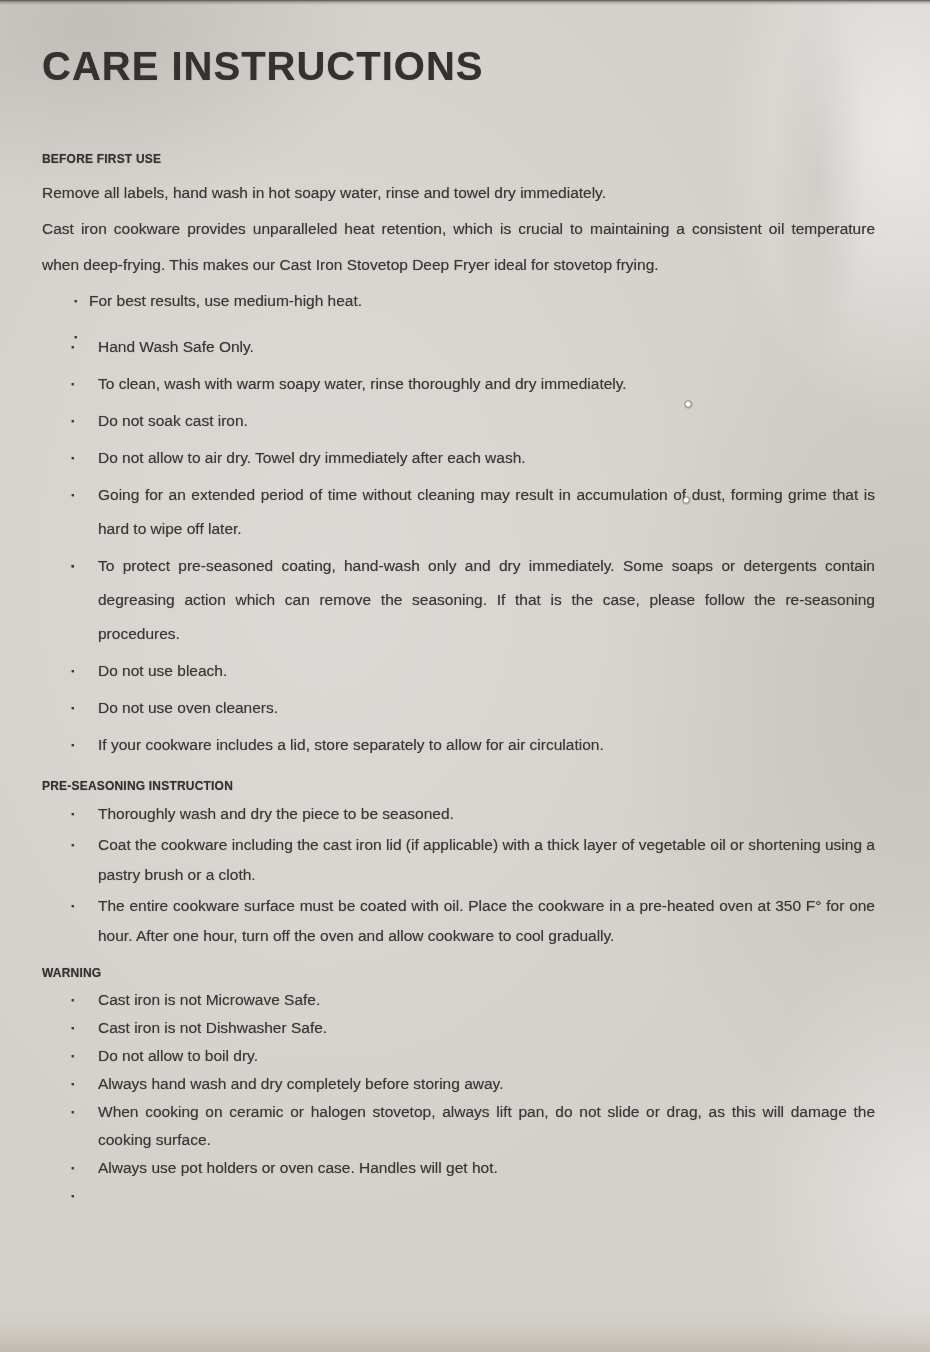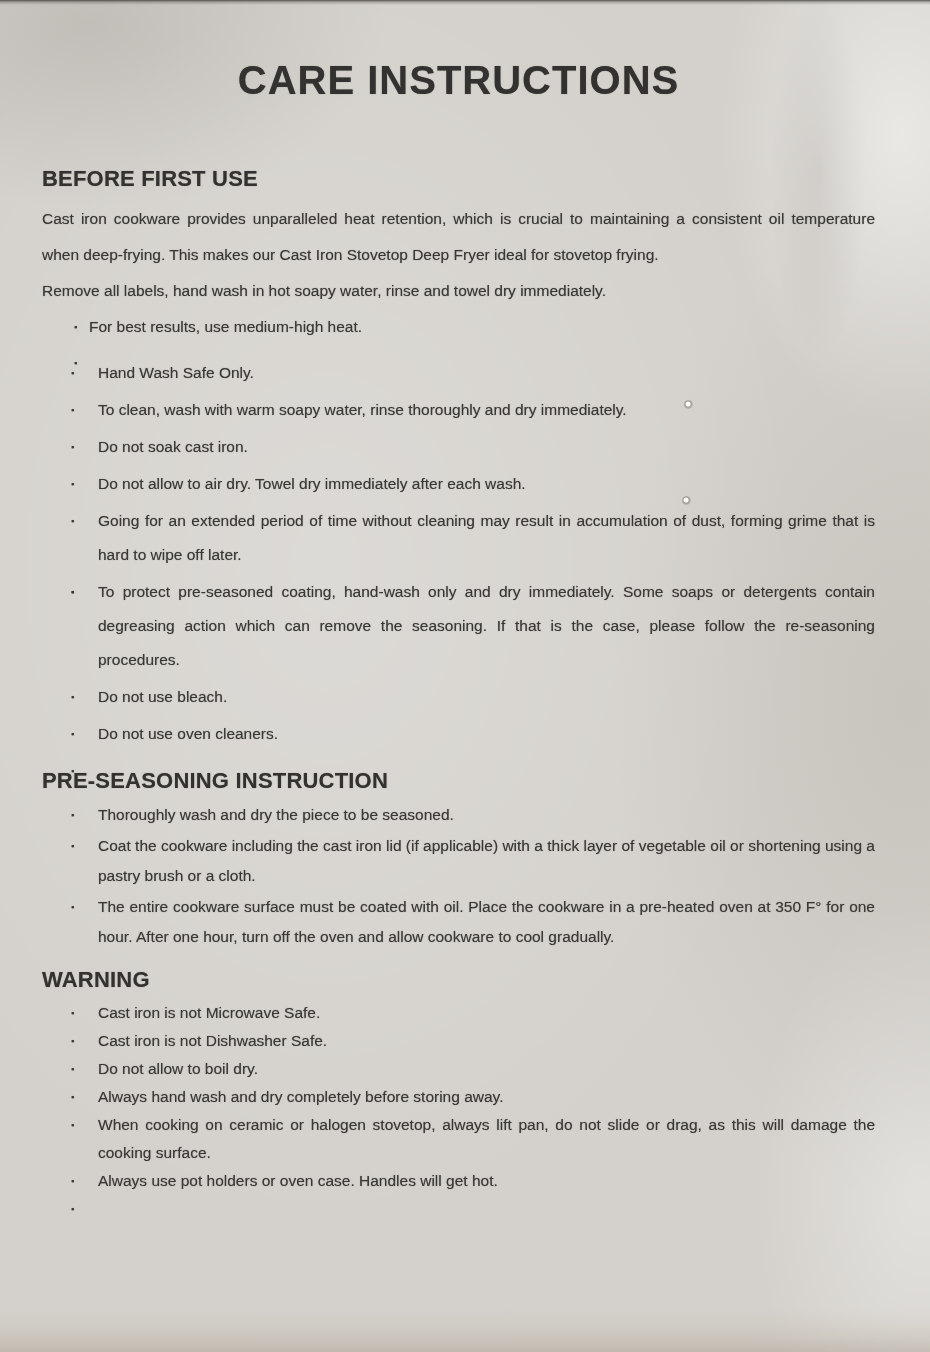--- a/index.html
+++ b/index.html
@@ -33,30 +33,30 @@
       radial-gradient(ellipse 620px 860px at 35% 42%, rgba(255,255,255,0.20), rgba(255,255,255,0) 78%),
       #d4d1cc;
   }
   .content {
     position: relative;
     padding: 0 55px 0 42px;
     filter: blur(0.3px);
     text-shadow: 0 0 1px rgba(70,68,64,0.55);
   }
   .title {
-    padding-top: 58px;
+    padding-top: 44px;
     margin: 0 0 3px 0;
-    text-align: center;
+    text-align: left;
     font-size: 40px;
     font-weight: bold;
     letter-spacing: 1px;
     color: #343230;
   }
   h2.heading {
-    font-size: 22px;
+    font-size: 12px;
     font-weight: bold;
     color: #343230;
     margin: 0;
     letter-spacing: 0.2px;
   }
   .section p, .section li { font-size: 15.5px; }
   .section p { margin: 0; text-align: justify; }
   ul.bullets { list-style: none; margin: 0; padding: 0; }
   ul.bullets li { position: relative; text-align: justify; }
   .marker {
@@ -100,40 +100,40 @@
 </head>
 <body>
 
 <div class="paper">
   <div class="content">
     <h1 class="title">CARE INSTRUCTIONS</h1>
     <div id="sections">
         <section class="section sec-0">
           <h2 class="heading">BEFORE FIRST USE</h2>
           <div class="paragraphs">
+            <p>Remove all labels, hand wash in hot soapy water, rinse and towel dry immediately.</p>
             <p>Cast iron cookware provides unparalleled heat retention, which is crucial to maintaining a consistent oil temperature when deep-frying. This makes our Cast Iron Stovetop Deep Fryer ideal for stovetop frying.</p>
-            <p>Remove all labels, hand wash in hot soapy water, rinse and towel dry immediately.</p>
           </div>
           <ul class="bullets">
             <li><span class="marker">▪</span><span class="btext">For best results, use medium-high heat.</span></li>
             <li><span class="marker">▪</span></li>
           </ul>
         </section>
         <section class="section sec-1">
           <ul class="bullets">
             <li><span class="marker">▪</span><span class="btext">Hand Wash Safe Only.</span></li>
             <li><span class="marker">▪</span><span class="btext">To clean, wash with warm soapy water, rinse thoroughly and dry immediately.</span></li>
             <li><span class="marker">▪</span><span class="btext">Do not soak cast iron.</span></li>
             <li><span class="marker">▪</span><span class="btext">Do not allow to air dry. Towel dry immediately after each wash.</span></li>
             <li><span class="marker">▪</span><span class="btext">Going for an extended period of time without cleaning may result in accumulation of dust, forming grime that is hard to wipe off later.</span></li>
             <li><span class="marker">▪</span></li>
             <li><span class="marker">▪</span><span class="btext">To protect pre-seasoned coating, hand-wash only and dry immediately. Some soaps or detergents contain degreasing action which can remove the seasoning. If that is the case, please follow the re-seasoning procedures.</span></li>
             <li><span class="marker">▪</span><span class="btext">Do not use bleach.</span></li>
             <li><span class="marker">▪</span><span class="btext">Do not use oven cleaners.</span></li>
-            <li><span class="marker">▪</span></li>
+            <li><span class="marker">▪</span><span class="btext">If your cookware includes a lid, store separately to allow for air circulation.</span></li>
           </ul>
         </section>
         <section class="section sec-2">
           <h2 class="heading">PRE-SEASONING INSTRUCTION</h2>
           <ul class="bullets">
             <li><span class="marker">▪</span><span class="btext">Thoroughly wash and dry the piece to be seasoned.</span></li>
             <li><span class="marker">▪</span><span class="btext">Coat the cookware including the cast iron lid (if applicable) with a thick layer of vegetable oil or shortening using a pastry brush or a cloth.</span></li>
             <li><span class="marker">▪</span><span class="btext">The entire cookware surface must be coated with oil. Place the cookware in a pre-heated oven at 350 F° for one hour. After one hour, turn off the oven and allow cookware to cool gradually.</span></li>
           </ul>
         </section>

